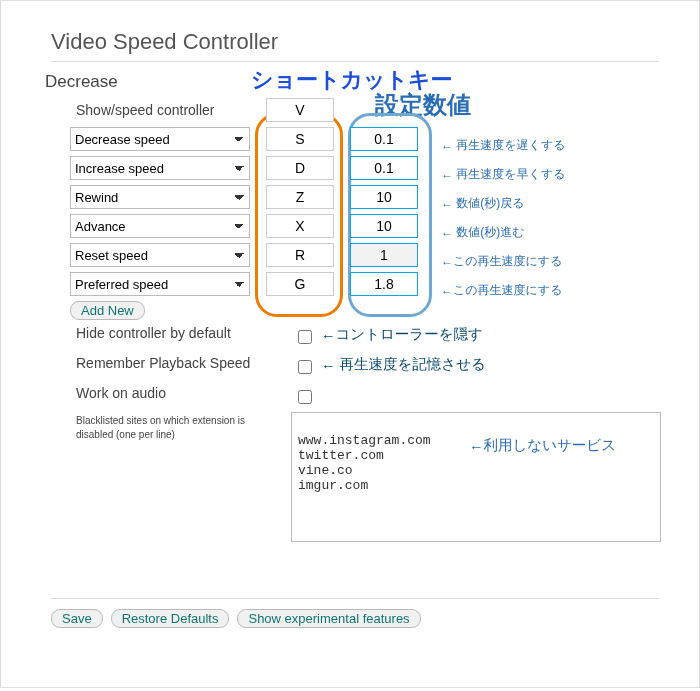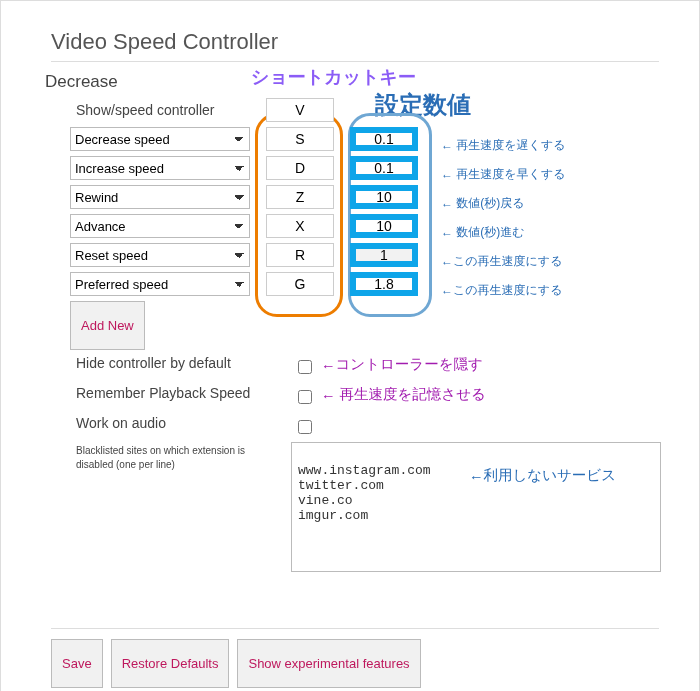--- a/index.html
+++ b/index.html
@@ -36,50 +36,50 @@
     position: absolute; left: 19px; top: 2px; width: 180px; height: 24px;
     border: 1px solid #bbb; background:#fff; font-size: 13px; padding: 0 4px;
   }
   .key-box {
     position: absolute; left: 215px; top: 2px; width: 68px; height: 24px;
     border: 1px solid #ccc; text-align: center; line-height: 22px;
     font-size: 14px; background:#fff;
   }
   .val-box {
     position: absolute; left: 299px; top: 2px; width: 68px; height: 24px;
-    border: 6px solid #0ea5e9; text-align: center; line-height: 22px;
+    border: 1px solid #0ea5e9; text-align: center; line-height: 22px;
     font-size: 14px; background:#fff;
   }
   .val-box.dim { background:#f2f2f2; }
   .note {
     position: absolute; left: 390px; top: 12px; color:#2a6db5; font-size: 12px;
     white-space: nowrap;
   }
 
   
-  .ann-key { position:absolute; left:250px; top:64px; color:#8b5cf6; font-size:18px; font-weight:bold; }
+  .ann-key { position:absolute; left:250px; top:64px; color:#1d4ed8; font-size:22px; font-weight:bold; }
   .ann-val { position:absolute; left:374px; top:88px; color:#2a6db5; font-size:24px; font-weight:bold; }
   .oval {
     position:absolute; border:3px solid; border-radius:22px; pointer-events:none;
   }
   .oval.orange { border-color:#ed7d00; left:254px; top:112px; width:88px; height:204px; }
   .oval.blue   { border-color:#6fa7d3; left:347px; top:112px; width:84px; height:204px; }
 
   .btn {
     display:inline-block; border:1px solid #bbb; background:#f1f1f1;
-    padding:16px 10px; font-size:13px; border-radius:0; cursor:pointer;
-    color:#be185d;
+    padding:1px 10px; font-size:13px; border-radius:9px; cursor:pointer;
+    color:#0f766e;
   }
   .addnew-wrap { margin: 2px 0 0 19px; }
 
   
   .orow { position:relative; height:30px; }
   .olabel { position:absolute; left:25px; top:5px; font-size:14px; color:#444; }
   .chk { position:absolute; left:243px; top:7px; width:14px; height:14px; }
-  .onote { position:absolute; left:270px; top:5px; color:#a21caf; font-size:14.5px; }
+  .onote { position:absolute; left:270px; top:5px; color:#0c4a6e; font-size:14.5px; }
 
   .blacklist-row { position:relative; min-height:130px; }
   .blacklist-label { position:absolute; left:25px; top:4px; width:180px; font-size:10px; color:#444; line-height:1.35; }
   .ta {
     position:absolute; left:240px; top:2px; width:370px; height:130px;
     border:1px solid #bbb; font-family:"Courier New",monospace; font-size:13px;
     padding:20px 6px; resize:none; color:#333;
   }
   .bnote { position:absolute; left:418px; top:26px; color:#2a6db5; font-size:14.5px;text-align:right; }
 

